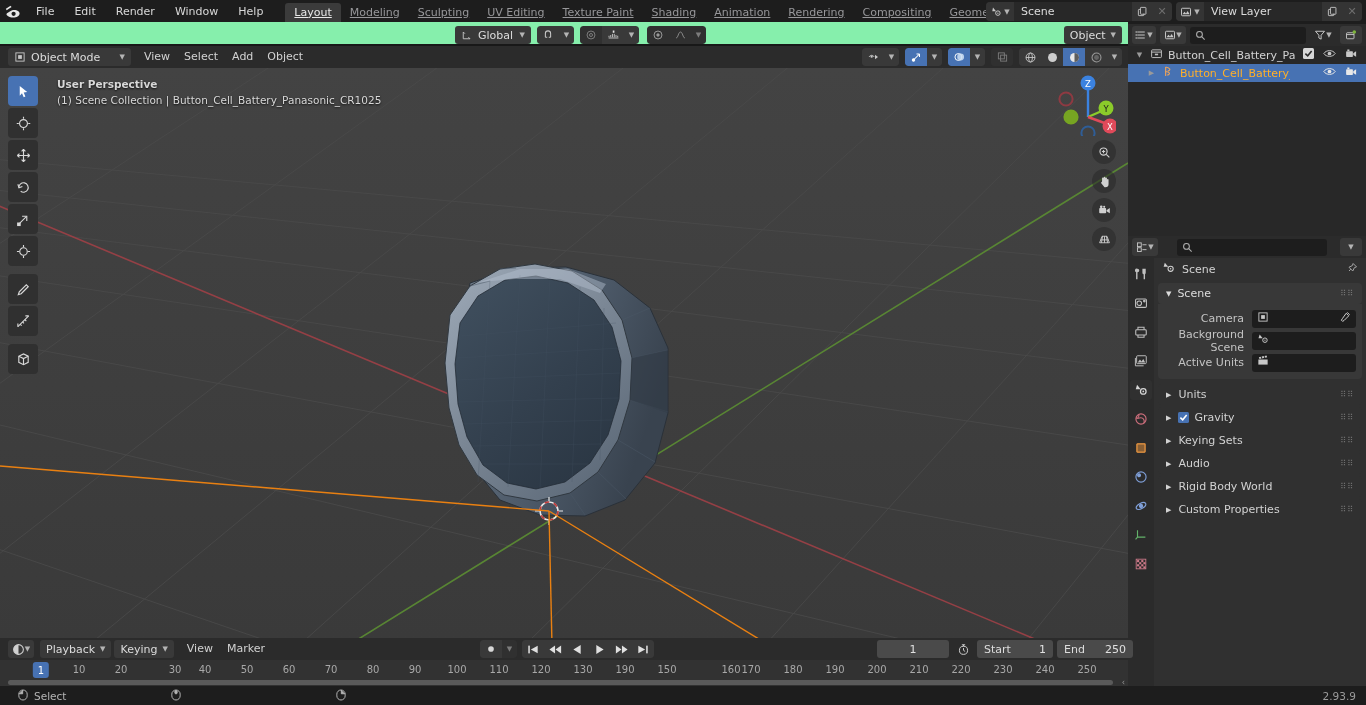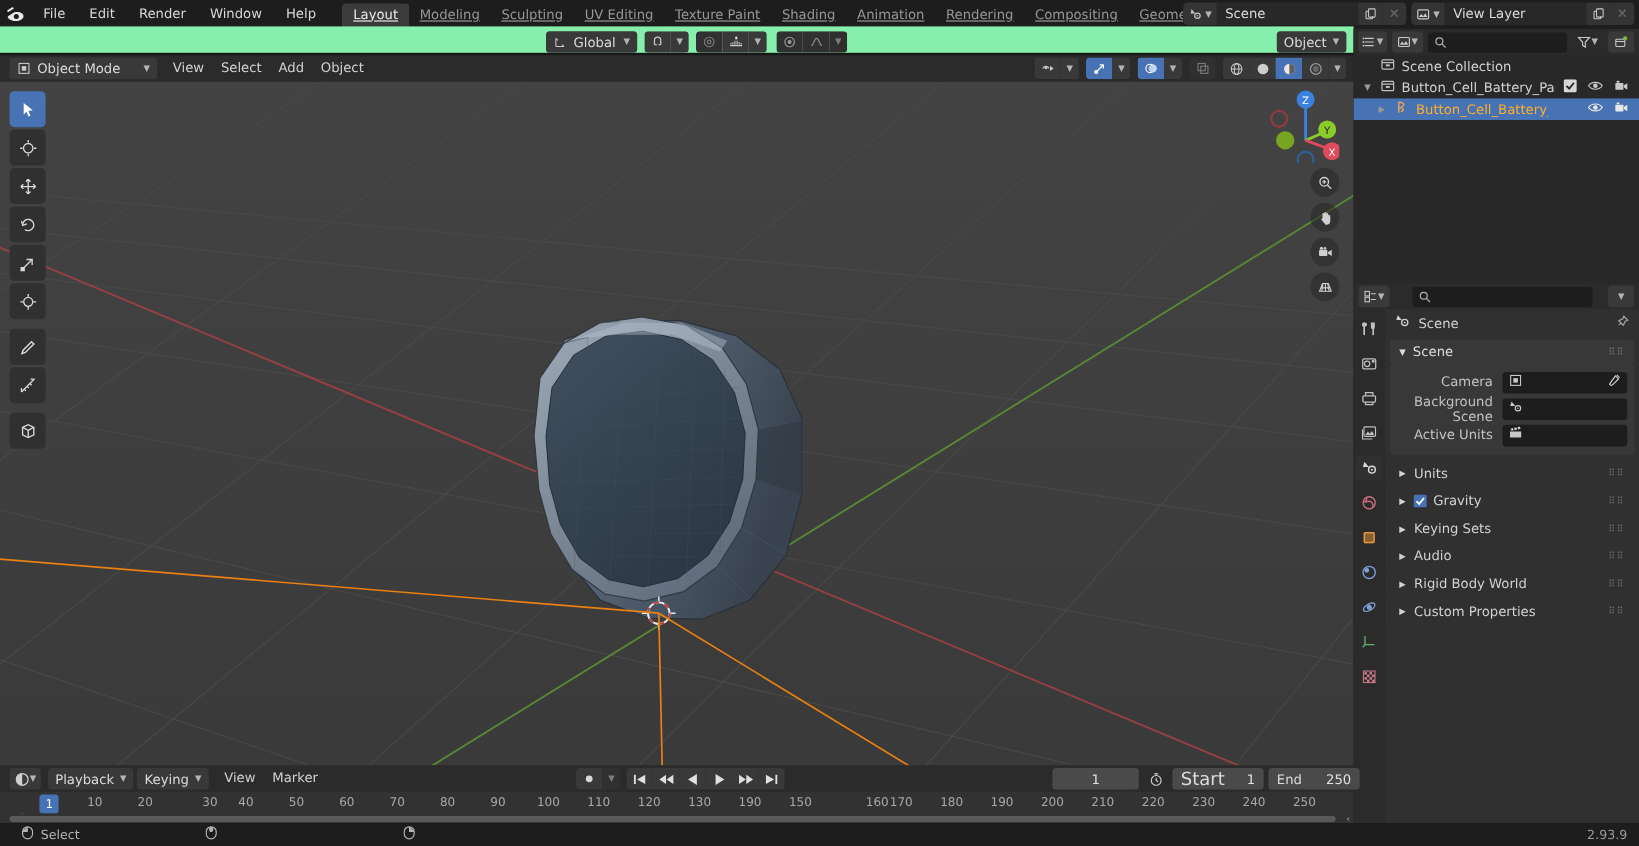--- a/index.html
+++ b/index.html
@@ -434,20 +434,22 @@
       </g>
 
       <g stroke="#f3840f" stroke-width="1.4" opacity="0.95">
         <path d="M549 443 L0 398"></path>
         <path d="M549 443 L553 622"></path>
         <path d="M549 443 L790 590"></path>
       </g>
     </svg>
 
     <div class="vp-text">
+      <div style="font-weight:bold">User Perspective</div>
+      <div>(1) Scene Collection | Button_Cell_Battery_Panasonic_CR1025</div>
     </div>
 
     <div class="toolbar">
       <div class="tool active">
         <svg width="15" height="15" viewBox="0 0 16 16">
             <path d="M4 2 L12 8.4 L8.2 9 L10 13.2 L8.2 14 L6.4 9.8 L4 12.4 Z" fill="#fff"></path>
           </svg>
       </div>
       <div class="tool">
         <svg width="15" height="15" viewBox="0 0 16 16" fill="none" stroke="#d8d8d8" stroke-width="1.2">
@@ -579,31 +581,20 @@
       <div class="icon-btn" style="width:22px">
         <svg width="12" height="12" viewBox="0 0 16 16" fill="none" stroke="#c8c8c8" stroke-width="1.2">
             <rect x="2" y="5" width="10" height="8" rx="1"></rect>
             <path d="M2 7.4 H12"></path>
             <circle cx="12.4" cy="4" r="2.4" fill="#7eb53c" stroke="none"></circle>
           </svg>
       </div>
     </div>
 
     <div>
-      <div class="out-row">
-        <span class="disc"></span>
-        <span>
-          <svg width="13" height="13" viewBox="0 0 16 16" fill="none" stroke="#c0c0c0" stroke-width="1.2">
-              <rect x="2" y="3.5" width="12" height="9.5" rx="1"></rect>
-              <path d="M2 6.3 H14"></path>
-              <rect x="6" y="8.2" width="4" height="2" fill="#c0c0c0" stroke="none"></rect>
-            </svg>
-        </span>
-        <span class="rname">Scene Collection</span>
-      </div>
 
       <div class="out-row">
         <span class="disc">▼</span>
         <span>
           <svg width="13" height="13" viewBox="0 0 16 16" fill="none" stroke="#c0c0c0" stroke-width="1.2">
               <rect x="2" y="3.5" width="12" height="9.5" rx="1"></rect>
               <path d="M2 6.3 H14"></path>
               <rect x="6" y="8.2" width="4" height="2" fill="#c0c0c0" stroke="none"></rect>
             </svg>
         </span>
@@ -963,21 +954,21 @@
       </div>
       <div style="width:20px;display:flex;align-items:center;justify-content:center">
         <svg width="13" height="13" viewBox="0 0 16 16" fill="none" stroke="#d0d0d0" stroke-width="1.2">
             <circle cx="8" cy="9" r="5"></circle>
             <path d="M8 6.2 V9 L10 10.4"></path>
             <path d="M6 2.2 L10 2.2"></path>
             <path d="M8 2.2 V4"></path>
           </svg>
       </div>
       <div style="width:76px;height:18px;background:#4a4a4a;border-radius:3px;display:flex;align-items:center;padding:0 7px">
-        <span style="font-size:15px;color:#dcdcdc">Start</span>
+        <span style="font-size:11px;color:#dcdcdc">Start</span>
         <span style="margin-left:auto;font-size:11px;color:#e0e0e0">1</span>
       </div>
       <div style="width:76px;height:18px;background:#4a4a4a;border-radius:3px;display:flex;align-items:center;padding:0 7px">
         <span style="font-size:11px;color:#dcdcdc">End</span>
         <span style="margin-left:auto;font-size:11px;color:#e0e0e0">250</span>
       </div>
     </div>
   </div>
 
   <div class="tl-ruler">

